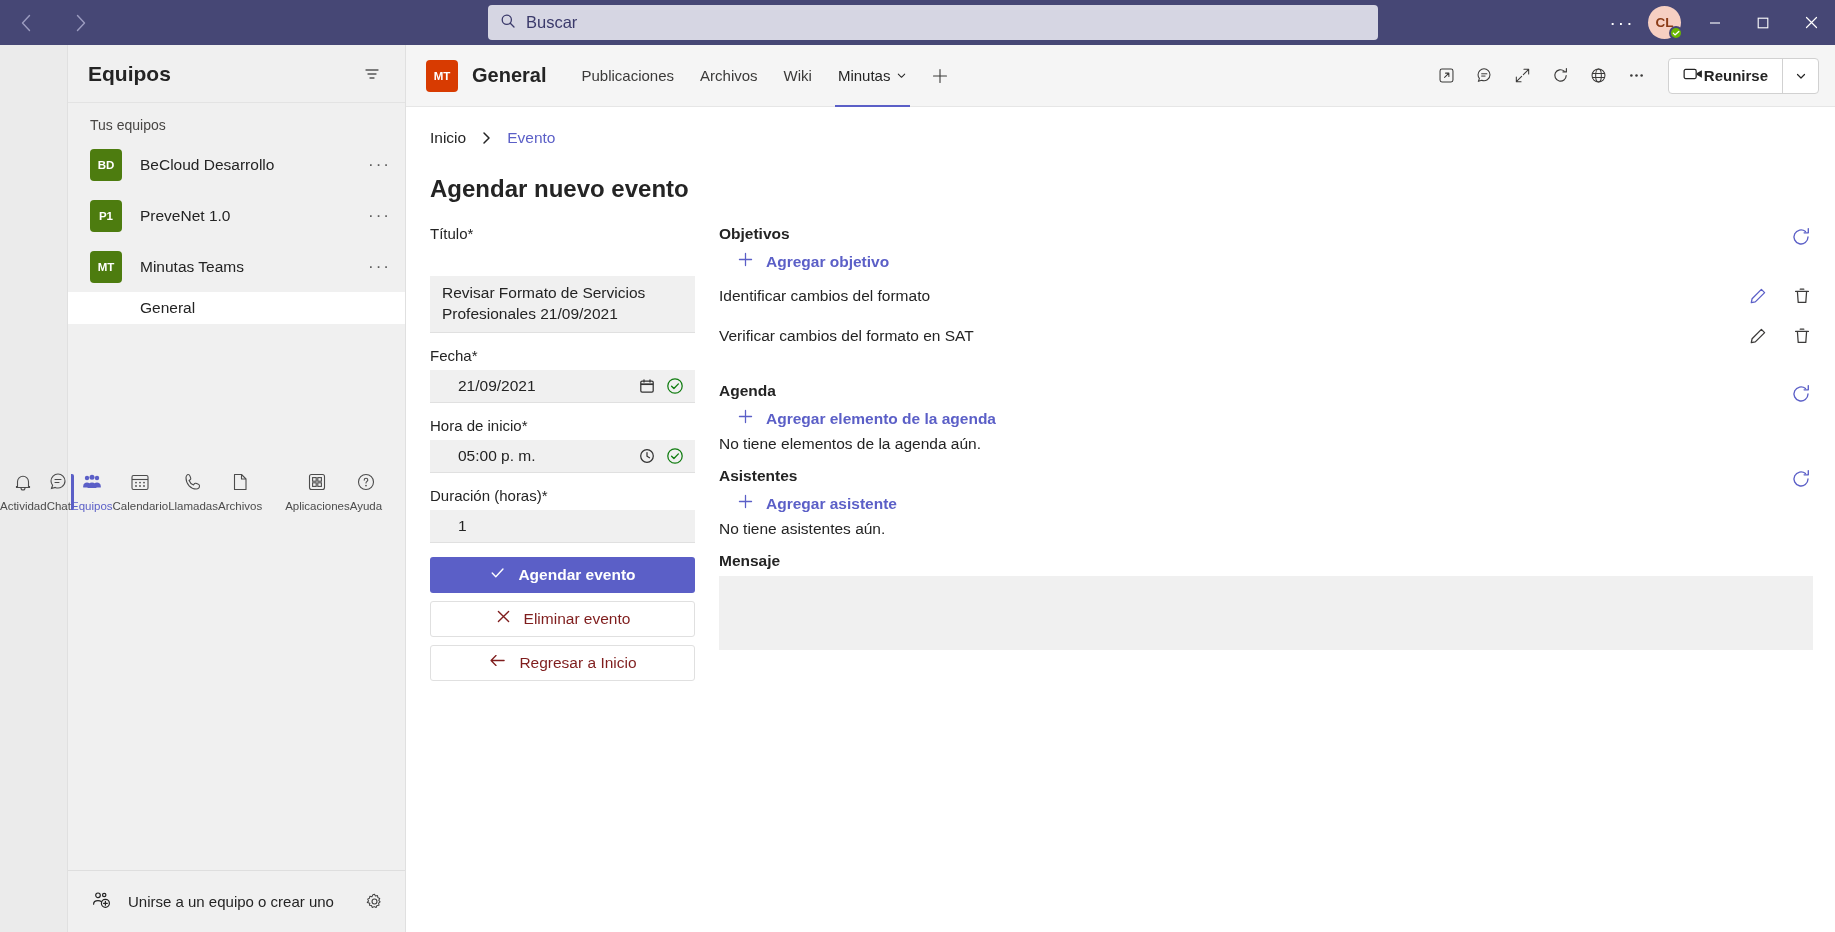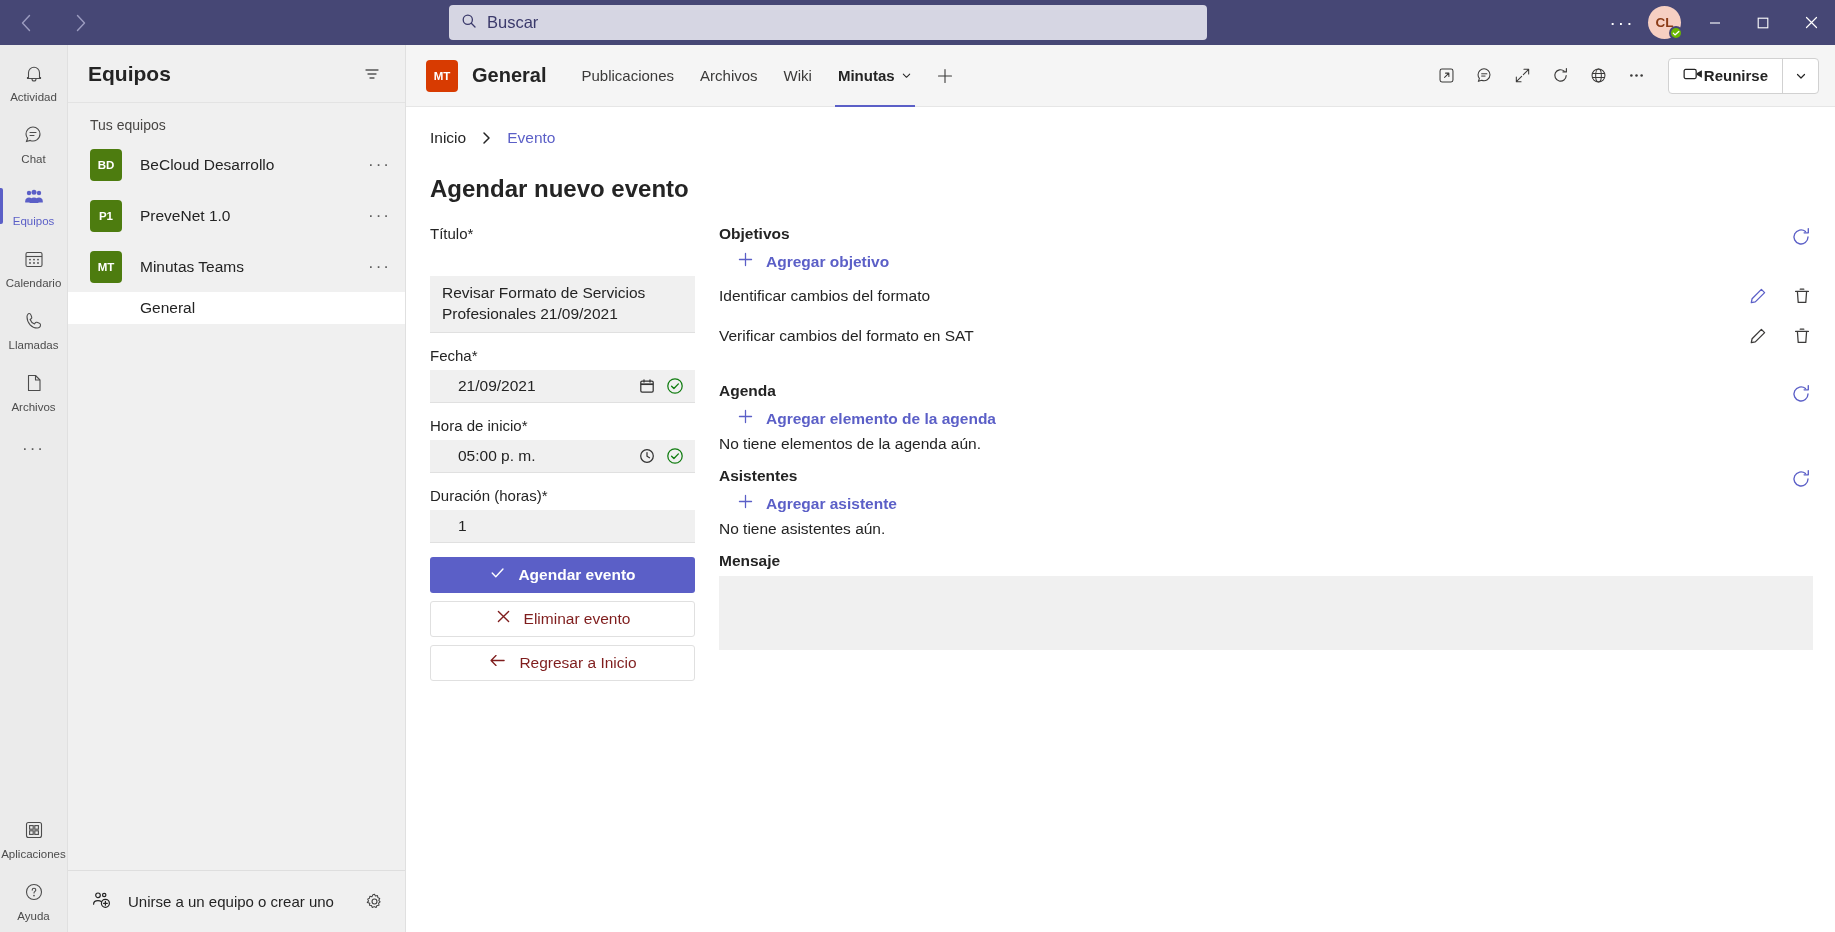--- a/index.html
+++ b/index.html
@@ -14,21 +14,21 @@
   .titlebar {
     height: 45px; background: #464775; display: flex; align-items: center;
     flex: 0 0 45px; position: relative;
   }
   .nav-arrows { display: flex; align-items: center; padding-left: 8px; gap: 18px; }
   .nav-arrow {
     width: 36px; height: 32px; display: flex; align-items: center; justify-content: center;
     color: #e7e7ef; cursor: pointer;
   }
   .nav-arrow.disabled { color: #9c9cc0; }
-  .search-wrap { position: absolute; left: 449px; width: 758px; }
+  .search-wrap { position: absolute; left: 488px; width: 890px; }
   .searchbox {
     height: 35px; background: #d6d6e3; border-radius: 4px;
     display: flex; align-items: center; padding: 0 12px; gap: 10px;
   }
   .searchbox .ph { color: #3b3a6b; font-size: 16.5px; }
   .tb-right {
     position: absolute; right: 0; top: 0; height: 45px;
     display: flex; align-items: center;
   }
   .tb-dots {
@@ -50,21 +50,21 @@
     width: 48px; height: 45px; display: flex; align-items: center; justify-content: center;
     color: #fff; cursor: pointer;
   }
 
   
   .body { flex: 1; display: flex; min-height: 0; background: #f0f0f0; }
 
   
   .rail {
     width: 68px; background: #ebebeb; flex: 0 0 68px;
-    display: flex; flex-direction: column; align-items: center;
+    display: flex; flex-direction: row; align-items: center;
     border-right: 1px solid #e0e0e0; padding-top: 6px;
   }
   .rail-item {
     width: 68px; height: 62px; display: flex; flex-direction: column;
     align-items: center; justify-content: center; gap: 3px; cursor: pointer;
     color: #4c4c4c; position: relative;
   }
   .rail-item .lbl { font-size: 11.5px; line-height: 1; }
   .rail-item.active { color: #5b5fc7; }
   .rail-item.active::before {
@@ -123,21 +123,21 @@
     width: 32px; height: 32px; border-radius: 4px; background: #d83b01; color: #fff;
     font-size: 11.5px; font-weight: 600; display: flex; align-items: center;
     justify-content: center; margin-right: 14px;
   }
   .chan-title { font-size: 20px; font-weight: 700; color: #242424; margin-right: 22px; }
   .tabs { display: flex; align-items: center; height: 62px; gap: 0; }
   .tab {
     height: 62px; display: flex; align-items: center; gap: 6px; padding: 0 13px;
     font-size: 15px; color: #3b3a39; cursor: pointer; position: relative;
   }
-  .tab.active { font-weight: 700; color: #242424; }
+  .tab.active { font-weight: 400; color: #242424; }
   .tab.active::after {
     content: ""; position: absolute; left: 10px; right: 10px; bottom: 0; height: 2px;
     background: #5b5fc7;
   }
   .tab-add { width: 40px; height: 62px; display: flex; align-items: center;
     justify-content: center; color: #3b3a39; cursor: pointer; }
   .head-right { margin-left: auto; display: flex; align-items: center; gap: 4px; }
   .hicon { width: 34px; height: 34px; display: flex; align-items: center;
     justify-content: center; color: #3b3a39; cursor: pointer; }
   .meet-btn {

